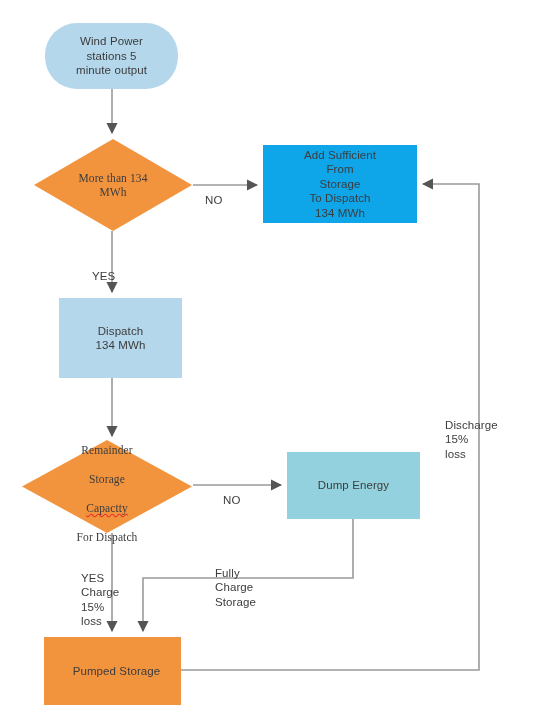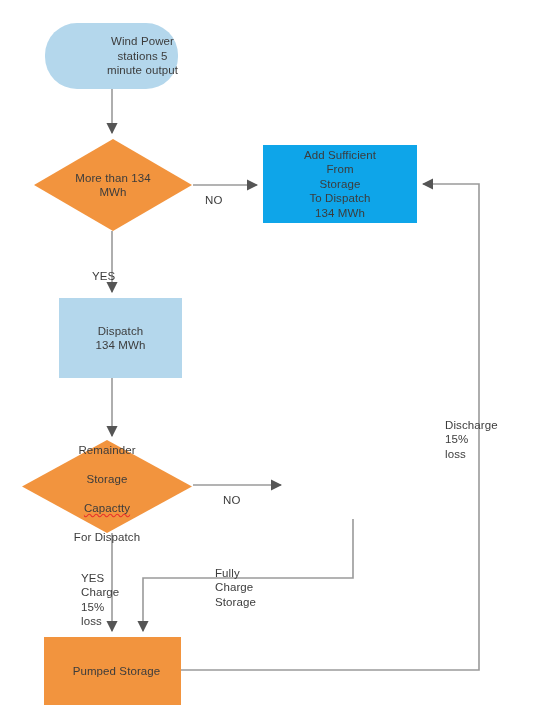--- a/index.html
+++ b/index.html
@@ -37,20 +37,21 @@
     font-size: 11.5px;
     line-height: 14.5px;
     white-space: pre-line;
     letter-spacing: 0.1px;
   }
   .node-terminator {
     border-radius: 32px;
   }
   .node-diamond {
     background: transparent !important;
+    font-family: Liberation Serif, serif;
   }
   .diamond-shape {
     position: absolute;
     left: 0;
     top: 0;
     width: 100%;
     height: 100%;
     clip-path: polygon(50% 0%, 100% 50%, 50% 100%, 0% 50%);
   }
   .diamond-label {
@@ -113,21 +114,21 @@
 
     <g>
       <path d="M 353 519 L 353 578 L 143 578 L 143 631" stroke="#9a9a9a" stroke-width="1.6" fill="none" marker-end="url(#arrow)"></path>
     </g>
 
     <g>
       <path d="M 181 670 L 479 670 L 479 184 L 423 184" stroke="#9a9a9a" stroke-width="1.6" fill="none" marker-end="url(#arrow)"></path>
     </g>
   </svg>
 
-  <div class="node node-terminator" style="left:45px; top:23px; width:133px; height:66px; background:#b4d7ec;justify-content:flex-end;">
+  <div class="node node-terminator" style="left:45px; top:23px; width:133px; height:66px; background:#b4d7ec;">
     <span>Wind Power
 stations 5
 minute output</span>
   </div>
 
   <div class="node node-diamond" style="left:34px; top:139px; width:158px; height:92px;">
     <span class="diamond-shape" style="background:#f2943e;"></span>
     <span class="diamond-label">More than 134
 MWh</span>
   </div>
@@ -148,20 +149,23 @@
   <div class="node node-diamond" style="left:22px; top:440px; width:170px; height:93px;">
     <span class="diamond-shape" style="background:#f2943e;"></span>
     <span class="diamond-label">
       <span>Remainder</span><br>
       <span>Storage</span><br>
       <span class="spell-error">Capactty</span><br>
       <span>For Dispatch</span>
     </span>
   </div>
 
+  <div class="node" style="left:287px; top:452px; width:133px; height:67px; background:#93d1de;">
+    <span>Dump Energy</span>
+  </div>
 
   <div class="node" style="left:44px; top:637px; width:137px; height:68px; background:#f2943e;padding-left:8px;">
     <span>Pumped Storage</span>
   </div>
 
   <div class="edge-label" style="left:205px; top:178px; width:40px;">
     <span>NO</span>
   </div>
 
   <div class="edge-label" style="left:92px; top:254px; width:40px;">

